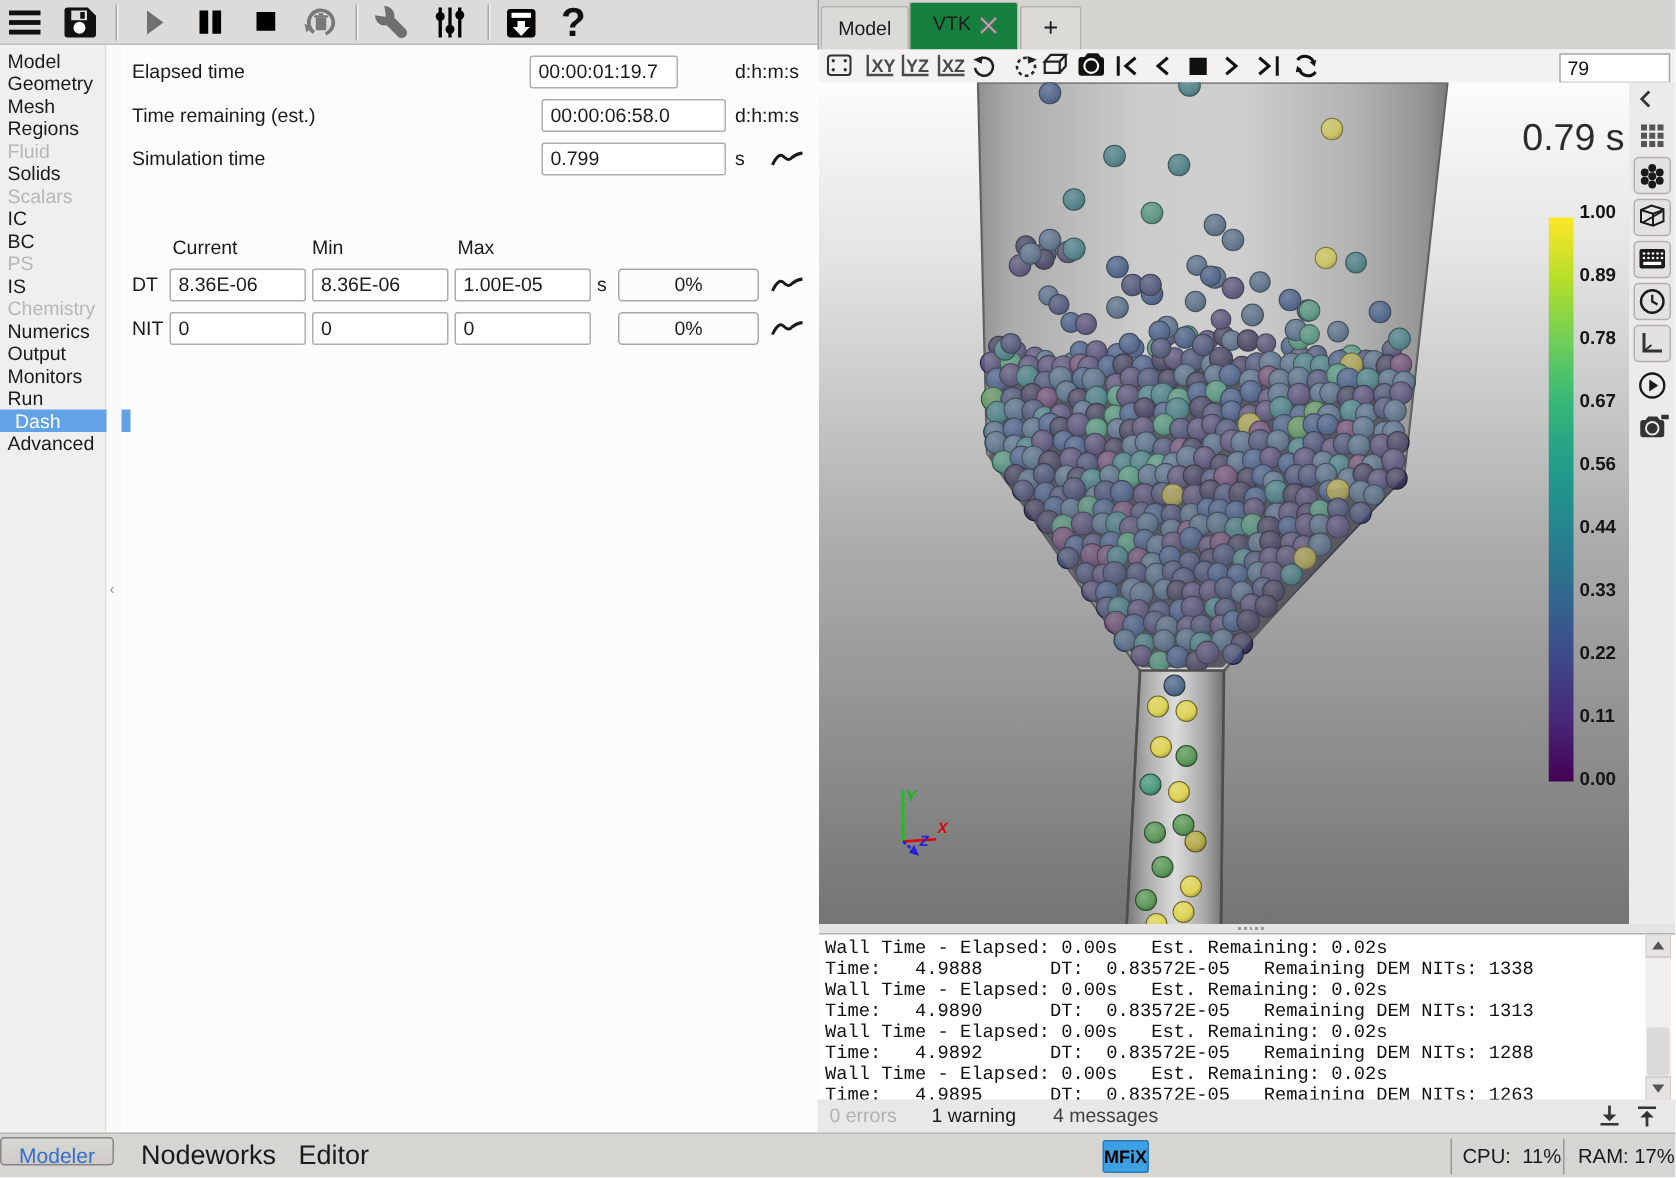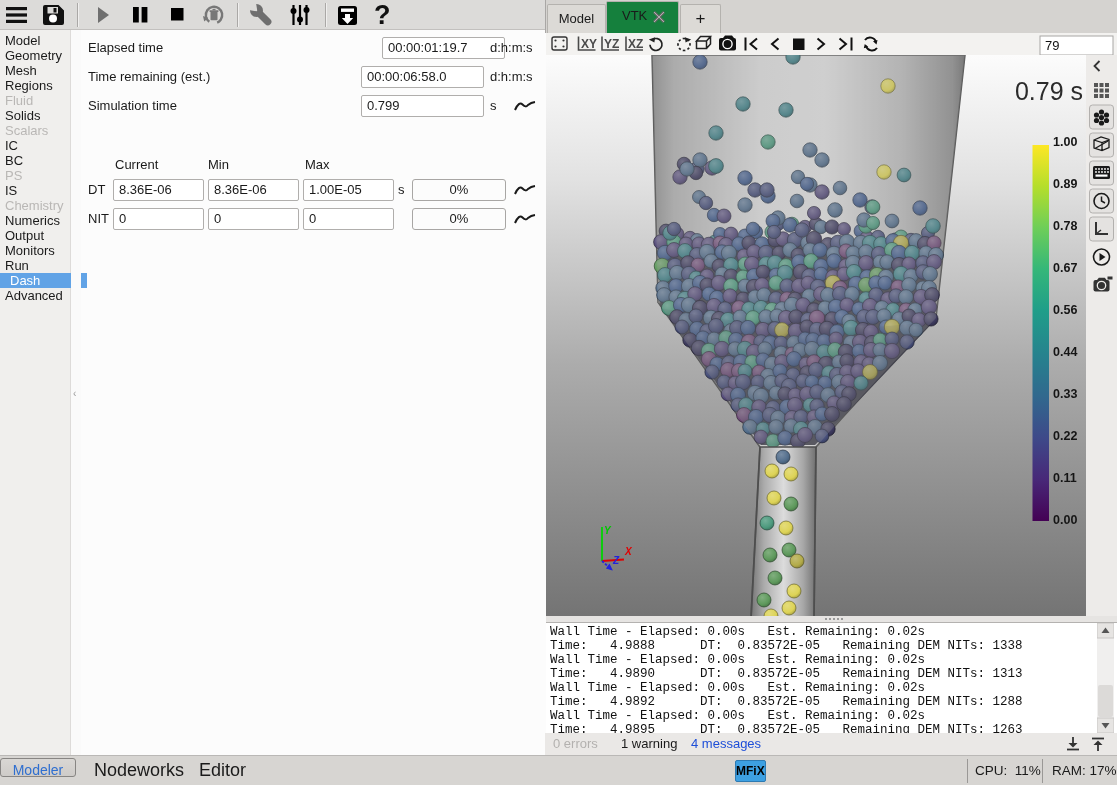--- a/index.html
+++ b/index.html
@@ -112,21 +112,21 @@
       <div>Run</div>
       <div class="sel">Dash</div>
       <div>Advanced</div>
 </div>
   </div>
 <div class="abs" id="gutter">
     <div style="position:absolute;left:2px;top:358px;color:#9a9a9a;font-size:10px">‹</div>
   </div>
 
 <div class="lbl" style="left:88px;top:37px">Elapsed time</div>
-<div class="fld" style="left:382px;top:37px;width:123px">00:00:01:19.7</div>
+<div class="fld" style="left:353px;top:37px;width:99px">00:00:01:19.7</div>
 <div class="lbl" style="left:490px;top:37px">d:h:m:s</div>
 <div class="lbl" style="left:88px;top:66px">Time remaining (est.)</div>
 <div class="fld" style="left:361px;top:66px;width:123px">00:00:06:58.0</div>
 <div class="lbl" style="left:490px;top:66px">d:h:m:s</div>
 <div class="lbl" style="left:88px;top:95px">Simulation time</div>
 <div class="fld" style="left:361px;top:95px;width:123px">0.799</div>
 <div class="lbl" style="left:490px;top:95px">s</div>
 <svg class="ic" style="left:514px;top:99px" width="22" height="14" viewBox="0 0 22 14">
     <path d="M1 11 Q5 2 8.5 5.5 T14 6 Q17 3.5 21 3" stroke="#1a1a1a" stroke-width="2" fill="none"></path>
   </svg>
@@ -859,21 +859,21 @@
 <path d="M8.5 4.5 l4 5.5 h-8 z" fill="#555"></path>
 <rect x="0" y="95" width="17" height="15" fill="#e6e4e2" stroke="#c8c6c4" stroke-width="1"></rect>
 <path d="M8.5 105.5 l4 -5.5 h-8 z" fill="#555"></path>
 <rect x="1" y="62" width="15" height="32" rx="2" fill="#dcdad8"></rect>
 </svg>
 </div>
 
 <div class="abs" id="msgbar">
 <span style="position:absolute;left:8px;color:#b3b1af">0 errors</span>
 <span style="position:absolute;left:76px;color:#1a1a1a">1 warning</span>
-<span style="position:absolute;left:146px;color:#1d4ed8">4 messages</span>
+<span style="position:absolute;left:157px;color:#404040">4 messages</span>
 <svg class="ic" style="left:520px;top:3px" width="16" height="16" viewBox="0 0 16 16">
       <g stroke="#333" stroke-width="1.8" fill="none">
         <line x1="8" y1="1" x2="8" y2="10"></line>
         <line x1="2" y1="13.5" x2="14" y2="13.5"></line>
       </g>
       <path d="M8 11.5 l-4.5 -4.5 h9 z" fill="#333"></path>
     </svg>
 <svg class="ic" style="left:545px;top:3px" width="16" height="16" viewBox="0 0 16 16">
       <g stroke="#333" stroke-width="1.8" fill="none">
         <line x1="8" y1="15" x2="8" y2="6"></line>

